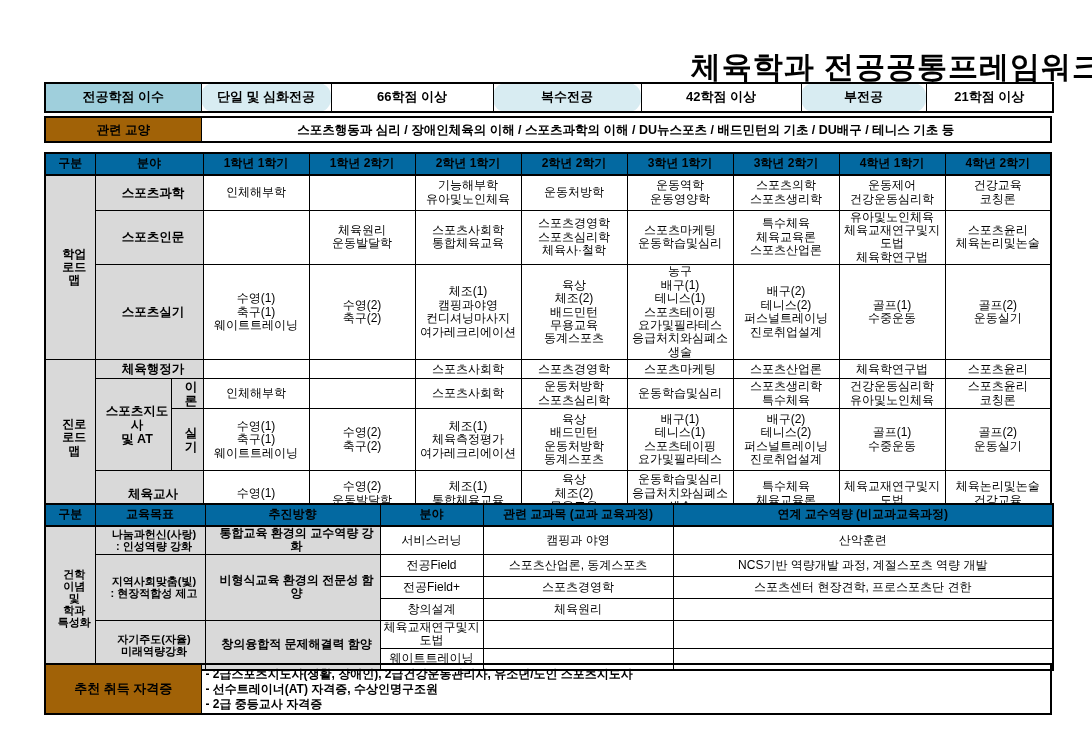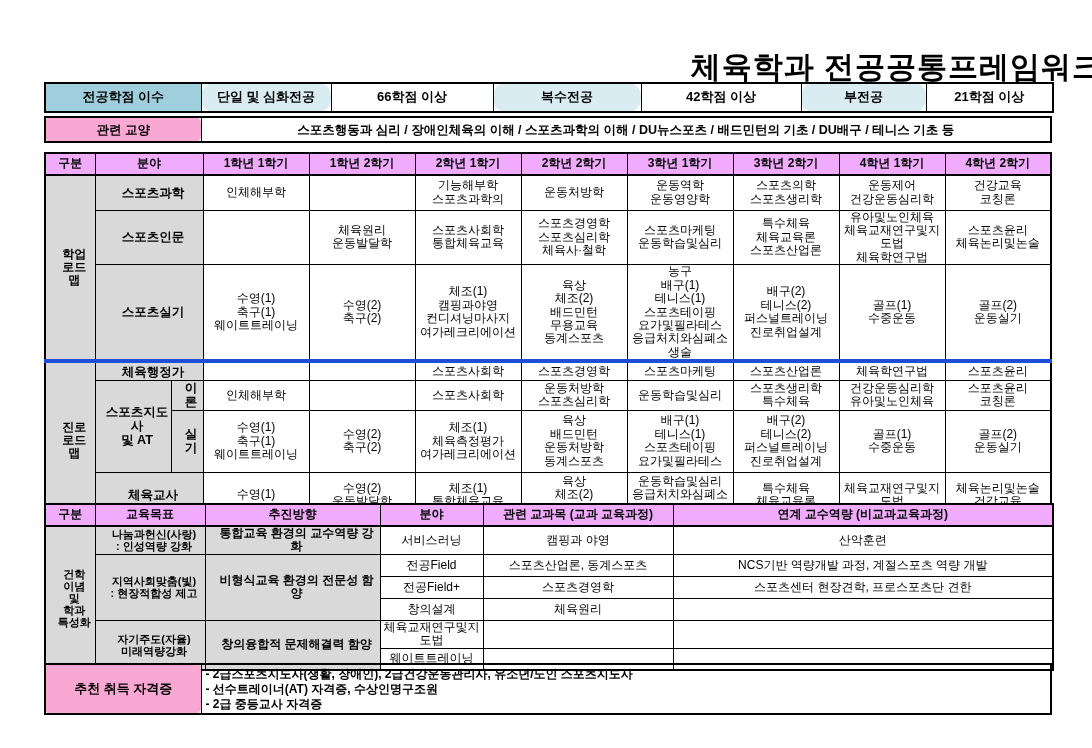--- a/index.html
+++ b/index.html
@@ -12,28 +12,28 @@
     margin:11px;position:absolute;top:36px;left:0;width:1092px;
     text-align:right;font-size:30px;font-weight:bold;letter-spacing:1px;
   }
   table{border-collapse:collapse;table-layout:fixed;width:100%;height:100%;
         border:2px solid #000;}
   td,th{border:1px solid #000;text-align:center;vertical-align:middle;
         white-space:pre-line;overflow:hidden;padding:0 2px;font-size:12px;line-height:1.12;}
   th{font-weight:bold;}
   .teal{background:#9fcfdc;}
   .lblue{background:#d8ecf2;border-radius:13px;}
-  .green{background:#f9a8d4;border-radius:6px;}
-  .gray{background:#f0abfc;}
+  .green{background:#a16207;}
+  .gray{background:#0369a1;}
   .lgray{background:#d9d9d9;padding-left:10px;}
   .b{font-weight:bold;margin-top:19px;}
   .f13{font-size:13px;}
   .f12{font-size:12.5px;}
   .f11{font-size:11px;}
-  .sec-top td{border-top:4px solid #1d4ed8;}
+  .sec-top td{border-top:1px solid #1d4ed8;}
   .head th{border-bottom:2px solid #000;}
   .left{text-align:left;padding-left:4px;}
   .tight{line-height:1.1;}
 </style>
 </head>
 <body>
 
 <h1 class="title">체육학과 전공공통프레임워크</h1>
 
 <div class="abs" style="top:82px;left:44px;width:1008px;height:31px;">
@@ -105,21 +105,21 @@
       <th class="gray">4학년 2학기</th>
     </tr>
     <tr style="height:35px;">
       <td class="lgray b tight" rowspan="3">학업
 로드
 맵</td>
       <td class="lgray b f12" colspan="2">스포츠과학</td>
       <td>인체해부학</td>
       <td></td>
       <td>기능해부학
-스포츠과학의</td>
+유아및노인체육</td>
       <td>운동처방학</td>
       <td>운동역학
 운동영양학</td>
       <td>스포츠의학
 스포츠생리학</td>
       <td>운동제어
 건강운동심리학</td>
       <td>건강교육
 코칭론</td>
     </tr>

